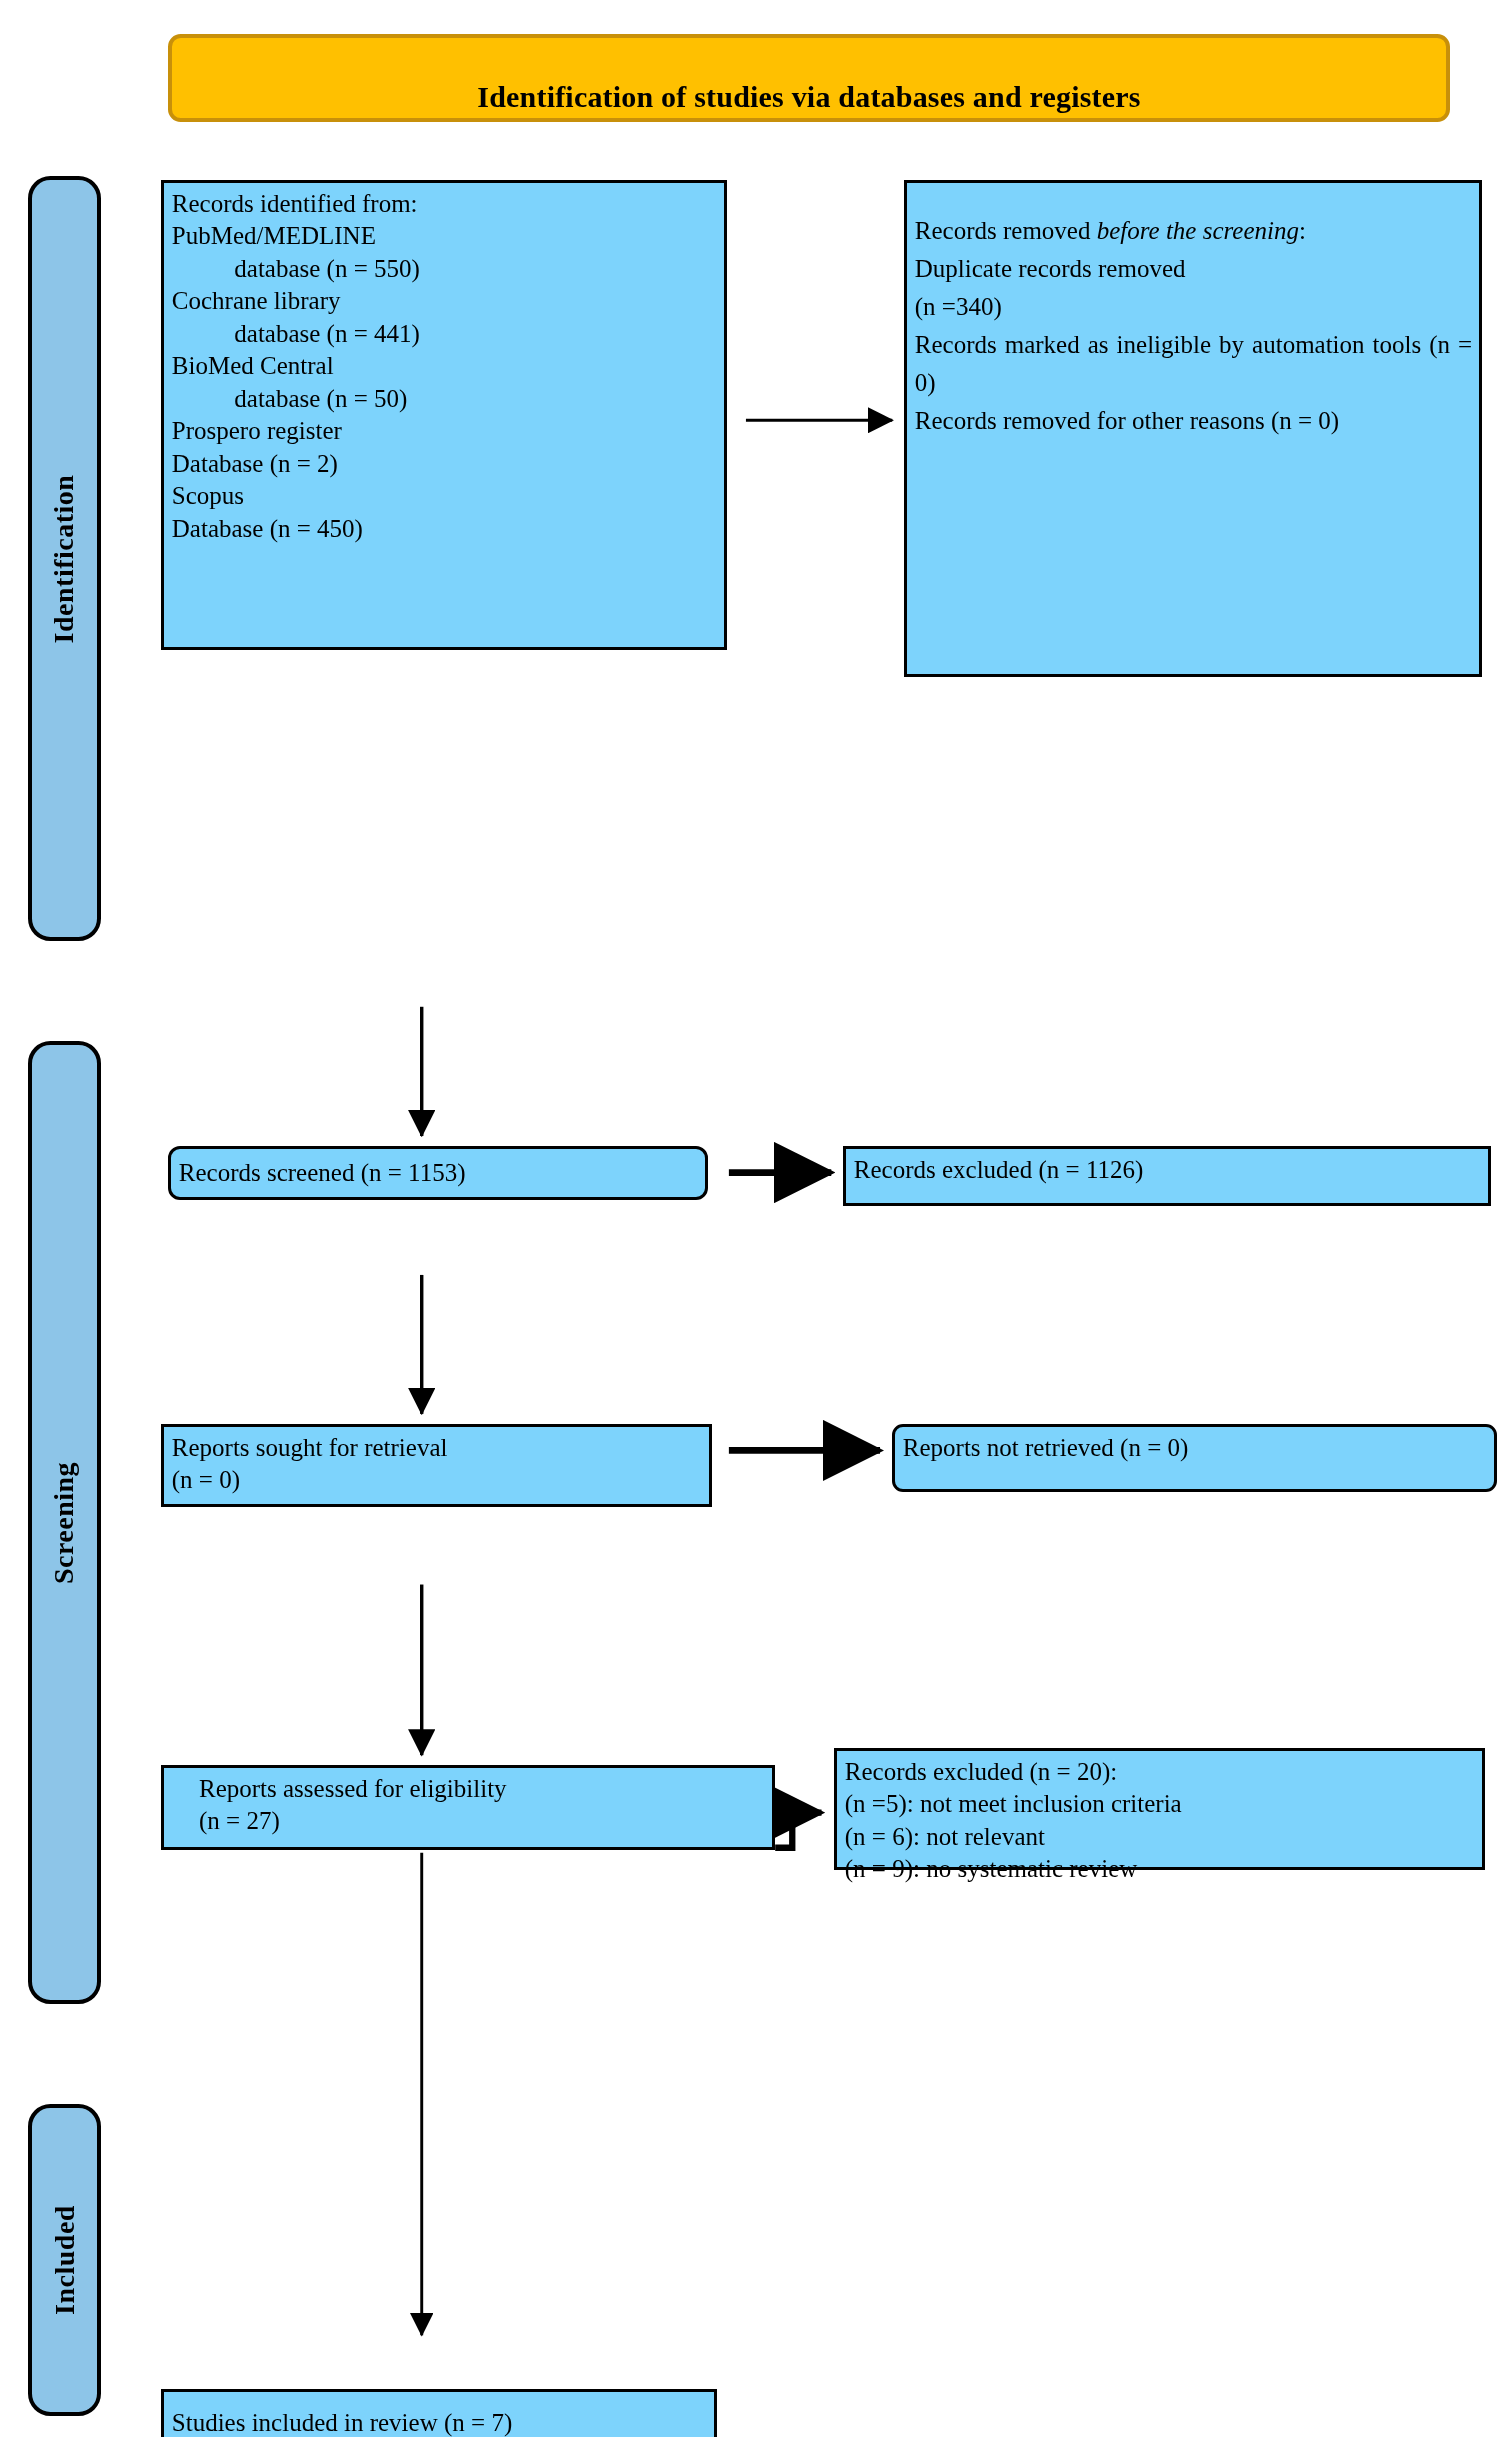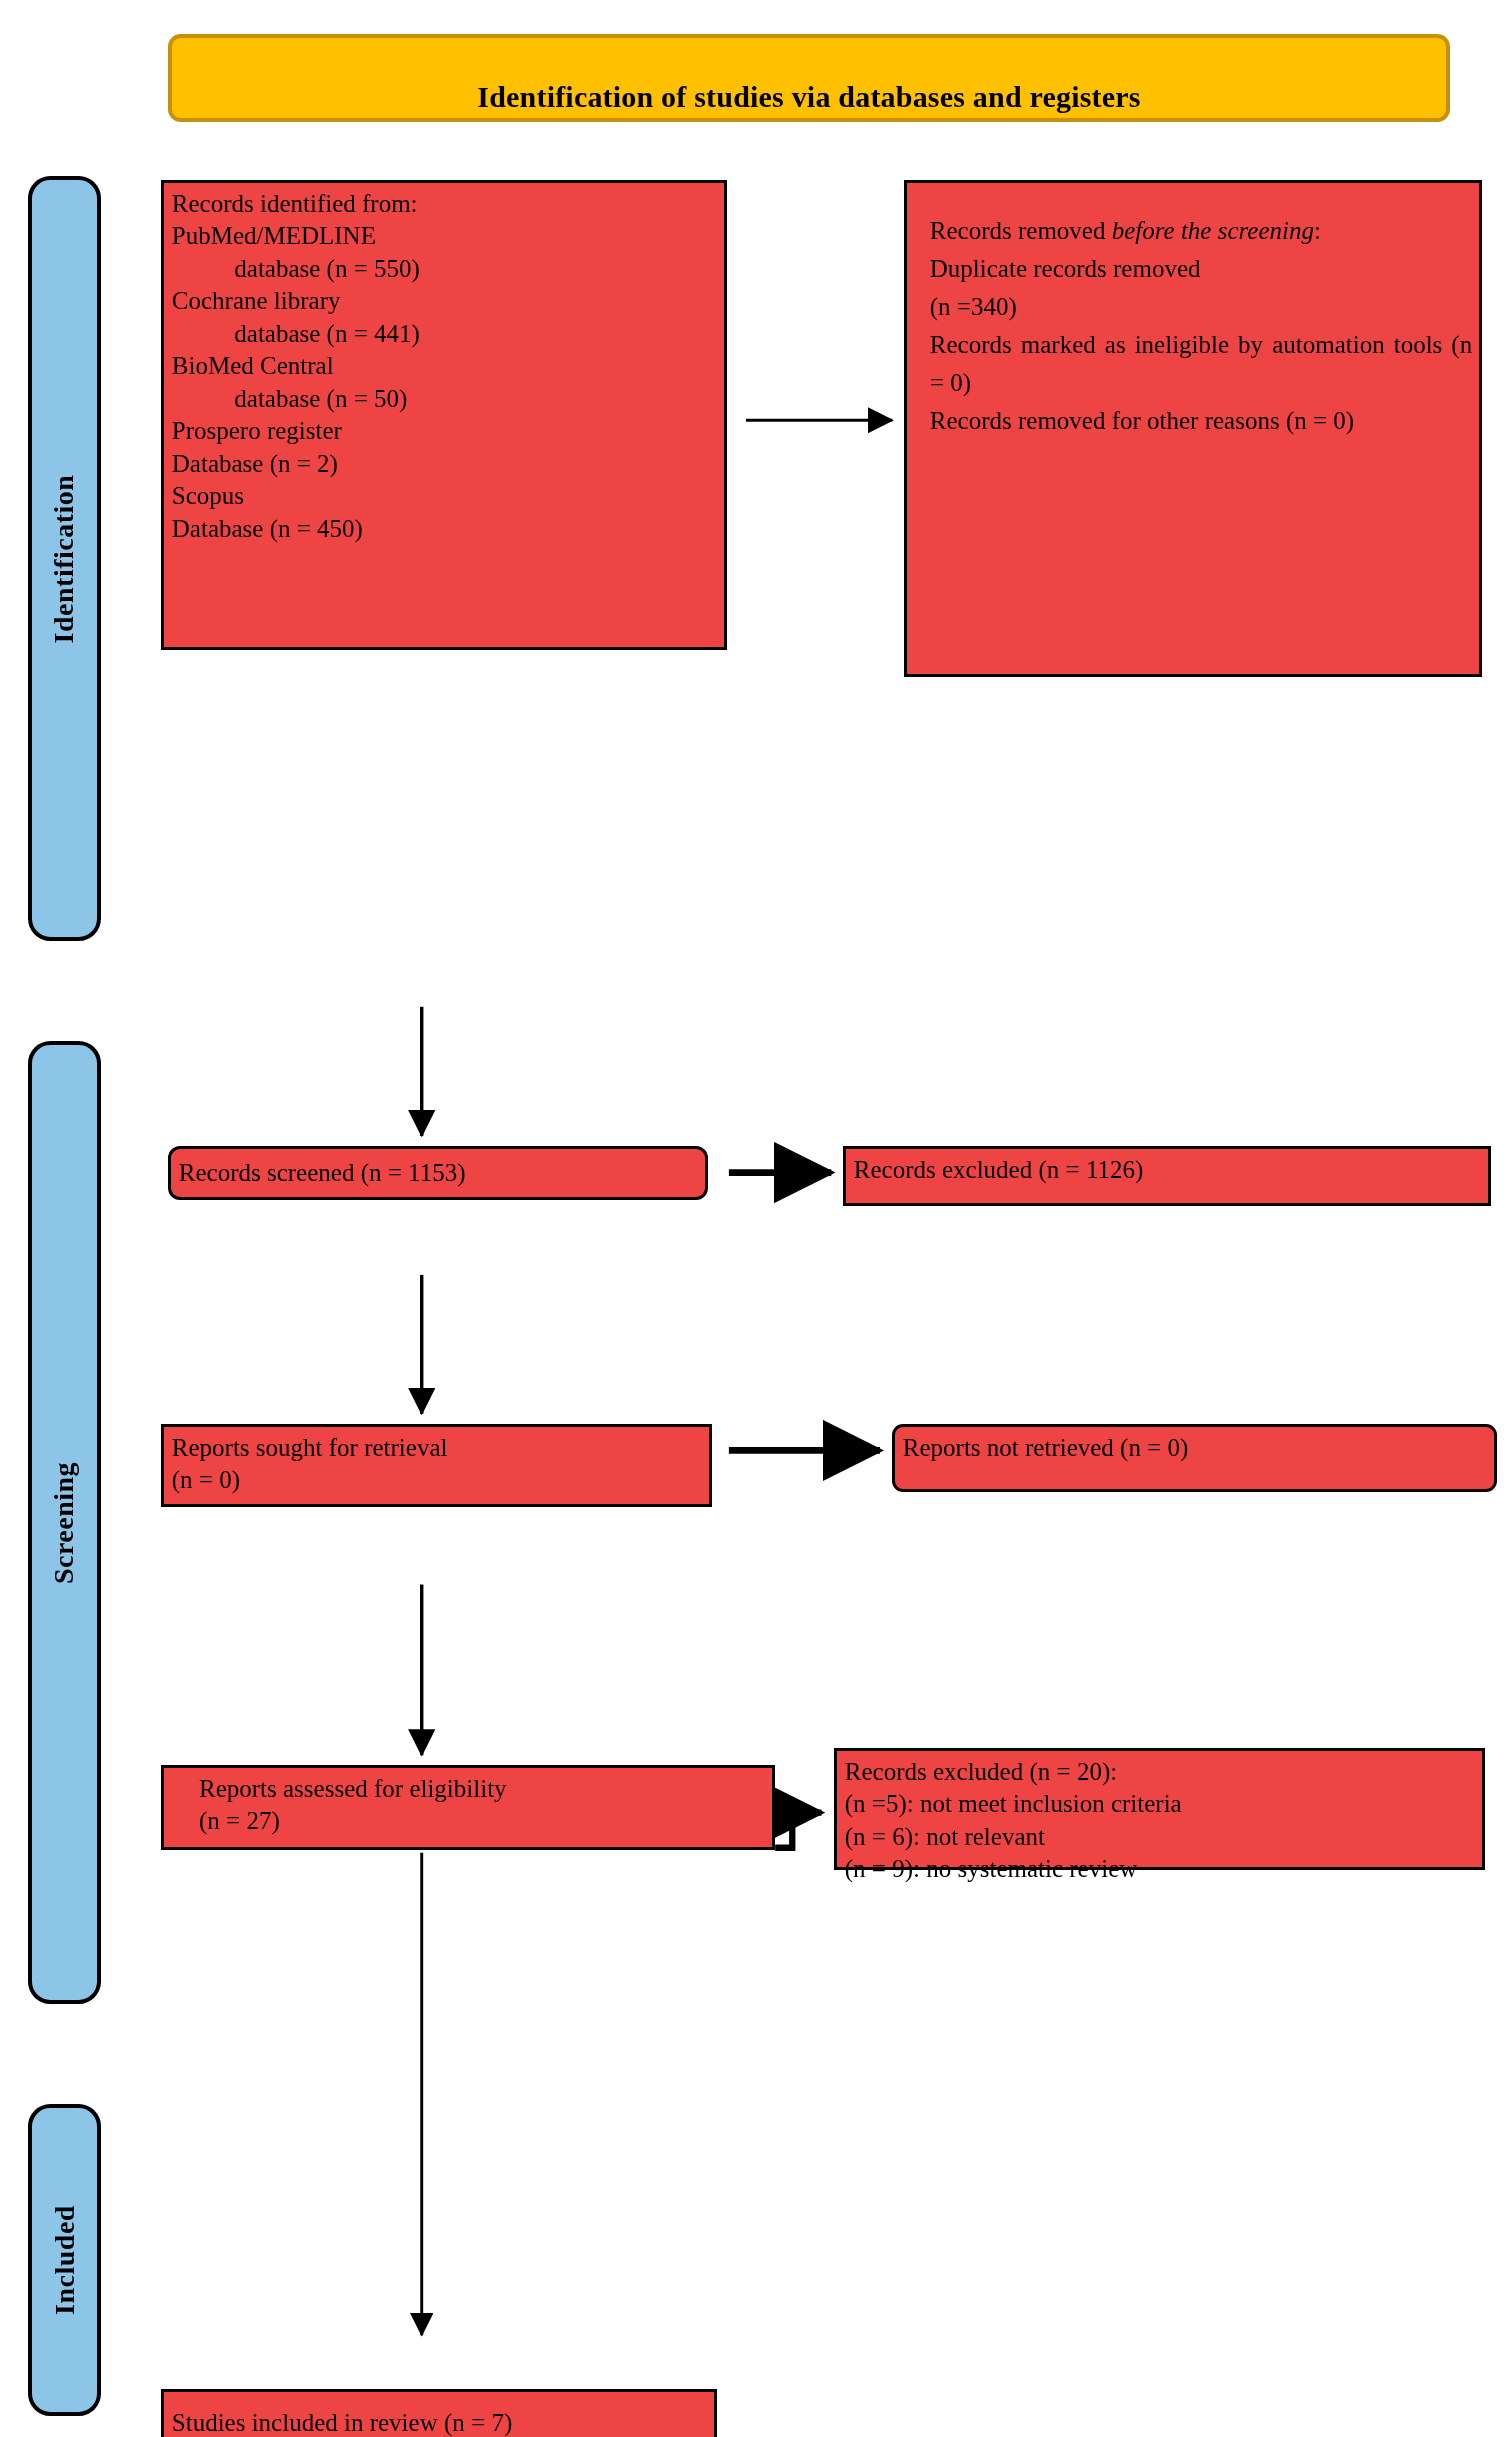--- a/index.html
+++ b/index.html
@@ -53,36 +53,35 @@
     color:#000;
     letter-spacing:0.5px;
   }
   #band-identification{ left:28px; top:176px;  width:73px; height:765px; }
   #band-screening    { left:28px; top:1041px; width:73px; height:963px; }
   #band-included     { left:28px; top:2104px; width:73px; height:312px;  }
 
   
   .fbox{
     position:absolute;
-    background:#ef4444;
+    background:#7dd3fc;
     border:3.4px solid #000000;
     box-sizing:border-box;
     padding:4.9px 6.8px 4.9px 7.8px;
   }
   .fbox .ftext{
     font-size:25px;
     line-height:1.30;
     color:#000000;
     white-space:pre-wrap;
   }
   .fbox .ftext.justified{
     text-align:justify;
     text-align-last:left;
     line-height:1.52;
-    margin-left:15px;
   }
   .ital{ font-style:italic; }
 
   
   #box-identified   { left:161px;  top:180px;  width:566px; height:470px;  }
   #box-removed      { left:904px; top:180px;  width:578px; height:497px; padding-top:29px;}
   #box-screened     { left:168px;  top:1146px; width:540px; height:54px;  display:flex; align-items:center;border-radius:12px;}
   #box-excl-screen  { left:843px; top:1146px; width:648px; height:60px;  display:flex; align-items:flex-start;}
   #box-sought       { left:161px;  top:1424px; width:551px; height:83px;  }
   #box-not-retrieved{ left:892px; top:1424px; width:605px; height:68px;  display:flex; align-items:flex-start;border-radius:11px;}

